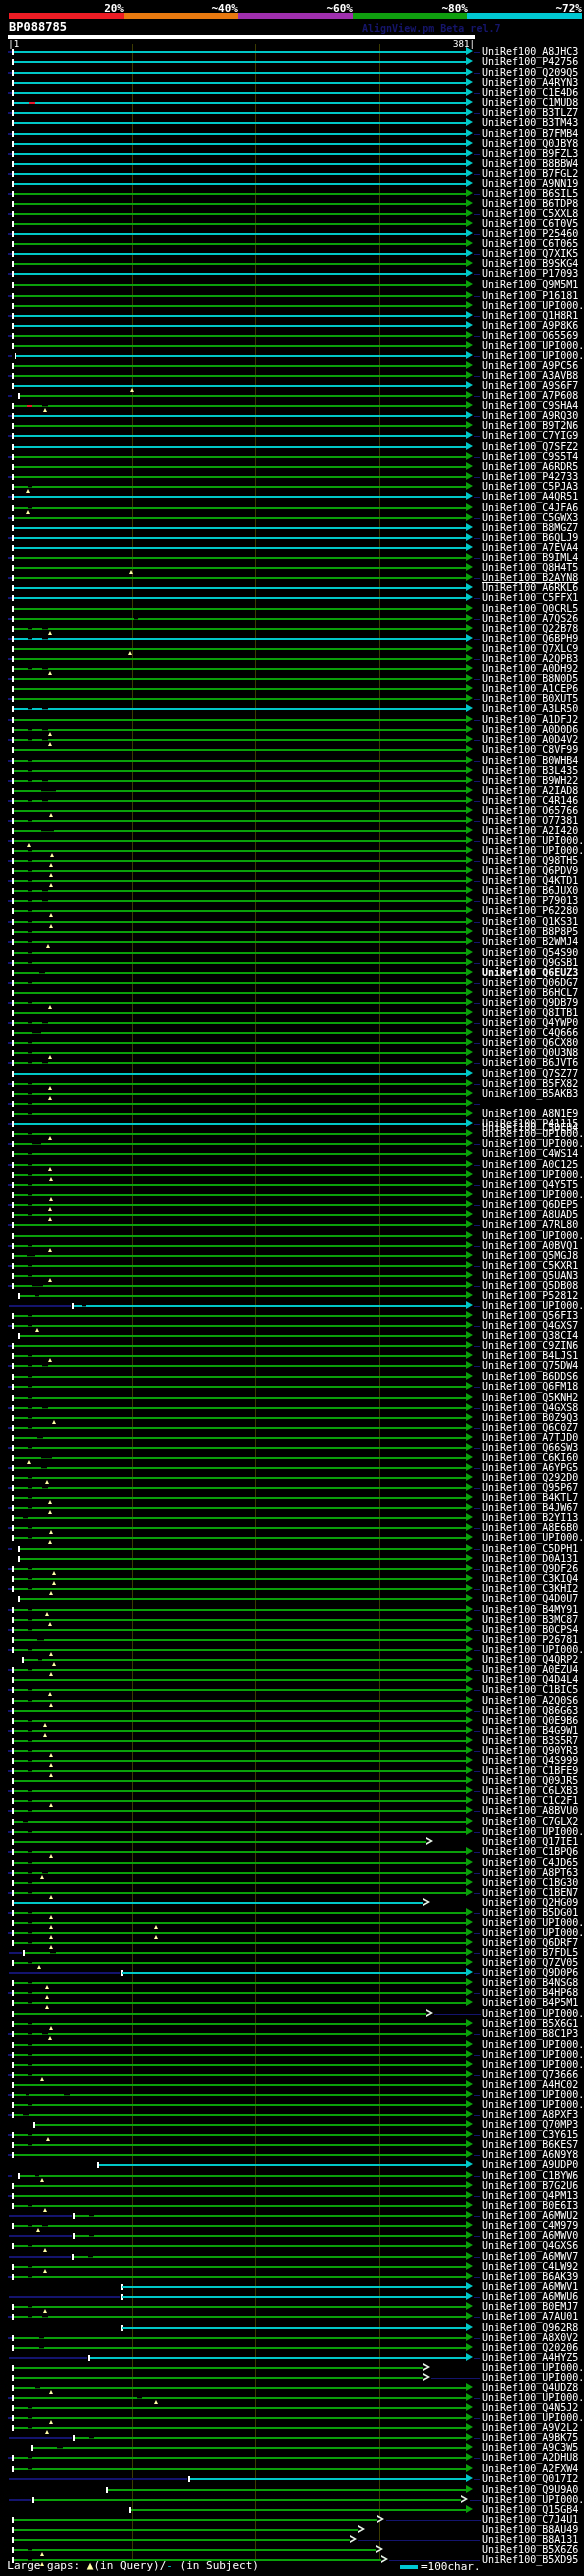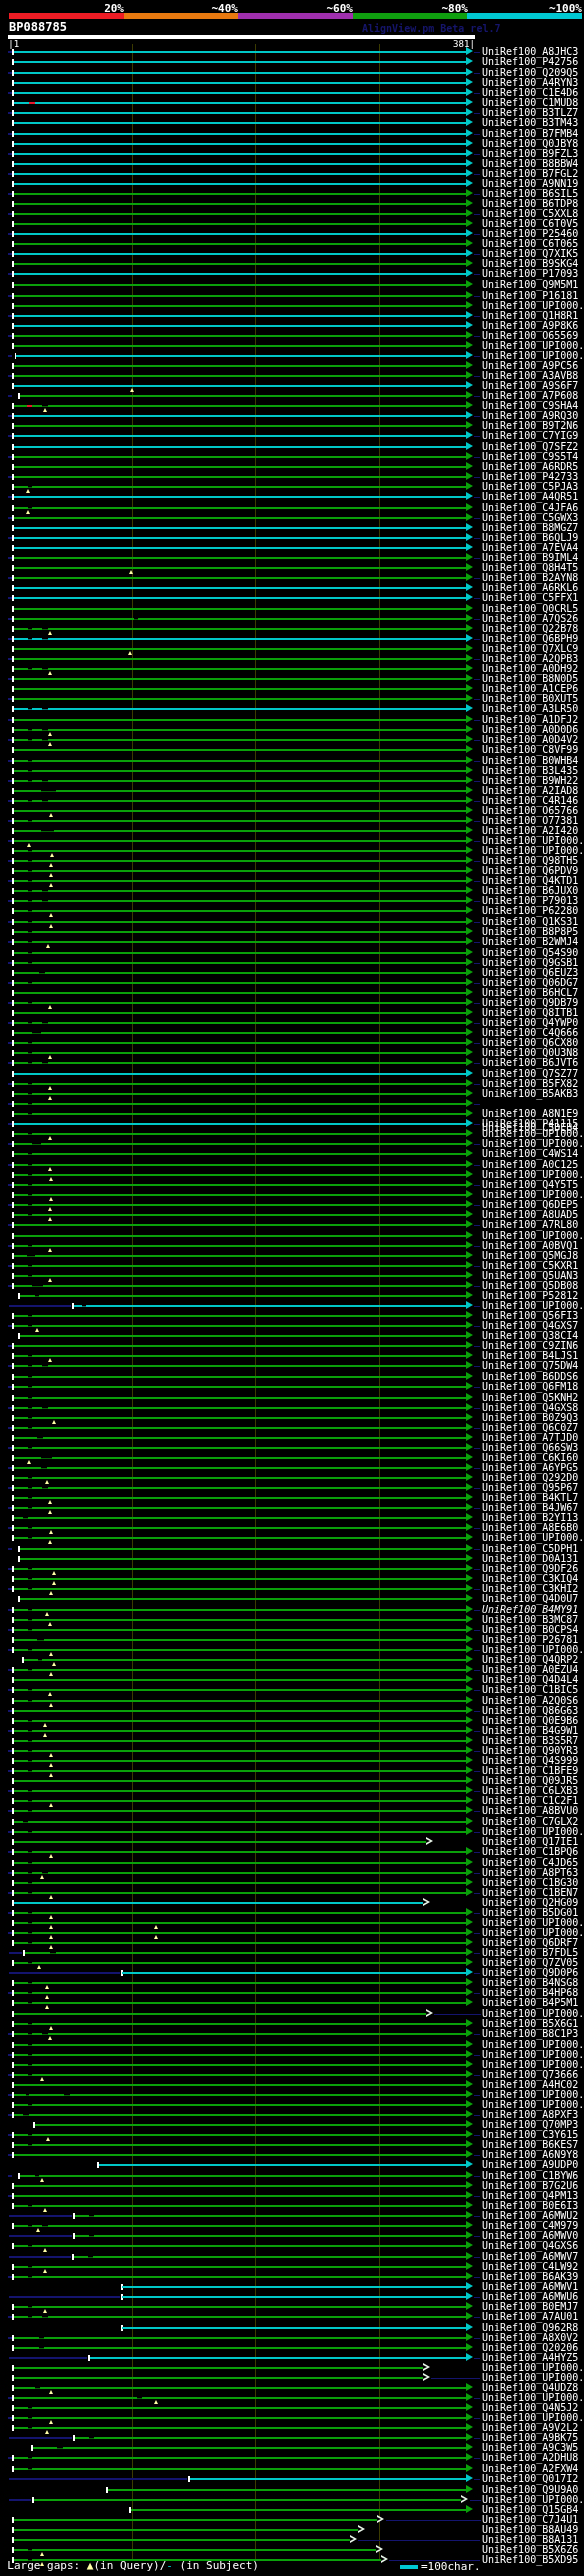--- a/index.html
+++ b/index.html
@@ -39,21 +39,21 @@
 </style>
 </head>
 <body>
 
 <div id="screen">
   <div id="pct-labels">
       <div class="pct-label" style="left: 60px;">20%</div>
       <div class="pct-label" style="left: 174px;">~40%</div>
       <div class="pct-label" style="left: 289px;">~60%</div>
       <div class="pct-label" style="left: 404px;">~80%</div>
-      <div class="pct-label" style="left: 518px;">~100%</div>
+      <div class="pct-label" style="left: 518px;">~72%</div>
     </div>
   <div id="scale-bar">
       <div class="scale-seg" style="left: 9.1px; width: 115px; background: rgb(237, 28, 36);"></div>
       <div class="scale-seg" style="left: 124px; width: 115px; background: rgb(232, 121, 15);"></div>
       <div class="scale-seg" style="left: 238px; width: 115px; background: rgb(160, 47, 174);"></div>
       <div class="scale-seg" style="left: 353px; width: 115px; background: rgb(15, 159, 15);"></div>
       <div class="scale-seg" style="left: 467px; width: 115px; background: rgb(0, 200, 210);"></div>
     </div>
   <div id="query-title">BP088785</div>
   <div id="watermark">AlignView.pm Beta rel.7</div>
@@ -444,21 +444,21 @@
         <div class="arrow" style="left: 466px; top: -0.9px; border-left: 7.3px solid rgb(10, 160, 10);"></div>
         <div class="tri-up" style="left: 129px; top: 5.5px;"></div>
         <div class="row-label" style="top: -0.9px;">UniRef100_Q8H4T5</div>
       </div>
       <div style="position: absolute; left: 0px; top: 574px; width: 585px; height: 10px;">
         <div class="ldash" style="left: 8.2px; top: 2.7px; background: rgb(20, 20, 110);"></div>
         <div class="tick" style="left: 12px; top: 0.9px;"></div>
         <div class="bar" style="left: 13.7px; width: 452px; top: 2.7px; background: rgb(10, 160, 10);"></div>
         <div class="arrow" style="left: 466px; top: -0.9px; border-left: 7.3px solid rgb(10, 160, 10);"></div>
         <div class="tail" style="left: 474px; width: 6.4px; top: 3.7px; background: rgb(20, 20, 110);"></div>
-        <div class="row-label" style="top: -0.9px;">UniRef100_B2AYN8</div>
+        <div class="row-label" style="top: -0.9px; text-decoration: underline;">UniRef100_B2AYN8</div>
       </div>
       <div style="position: absolute; left: 0px; top: 584px; width: 585px; height: 10px;">
         <div class="tick" style="left: 12px; top: 0.9px;"></div>
         <div class="bar" style="left: 13.7px; width: 452px; top: 2.7px; background: rgb(0, 200, 200);"></div>
         <div class="arrow" style="left: 466px; top: -0.9px; border-left: 7.3px solid rgb(0, 200, 200);"></div>
         <div class="row-label" style="top: -0.9px;">UniRef100_A6RKL6</div>
       </div>
       <div style="position: absolute; left: 0px; top: 594px; width: 585px; height: 10px;">
         <div class="ldash" style="left: 8.2px; top: 2.7px; background: rgb(20, 20, 110);"></div>
         <div class="tick" style="left: 12px; top: 0.9px;"></div>
@@ -804,21 +804,21 @@
         <div class="arrow" style="left: 466px; top: -0.9px; border-left: 7.3px solid rgb(10, 160, 10);"></div>
         <div class="tail" style="left: 474px; width: 6.4px; top: 3.7px; background: rgb(20, 20, 110);"></div>
         <div class="row-label" style="top: -0.9px;">UniRef100_Q9GSB1</div>
       </div>
       <div style="position: absolute; left: 0px; top: 969px; width: 585px; height: 10px;">
         <div class="tick" style="left: 12px; top: 0.9px;"></div>
         <div class="bar" style="left: 13.7px; width: 452px; top: 2.7px; background: rgb(10, 160, 10);"></div>
         <div class="gap" style="left: 39px; width: 6.4px; top: 0.9px;"></div>
         <div class="gapline" style="left: 39px; width: 6.4px; top: 3.7px; background: rgb(5, 101, 5);"></div>
         <div class="arrow" style="left: 466px; top: -0.9px; border-left: 7.3px solid rgb(10, 160, 10);"></div>
-        <div class="row-label" style="top: -0.9px;">UniRef100_Q6EUZ3</div>
+        <div class="row-label" style="top: -0.9px; font-weight: bold;">UniRef100_Q6EUZ3</div>
       </div>
       <div style="position: absolute; left: 0px; top: 979px; width: 553px; height: 10px; padding-left: 32px;">
         <div class="ldash" style="left: 8.2px; top: 2.7px; background: rgb(20, 20, 110);"></div>
         <div class="tick" style="left: 12px; top: 0.9px;"></div>
         <div class="bar" style="left: 13.7px; width: 452px; top: 2.7px; background: rgb(10, 160, 10);"></div>
         <div class="gap" style="left: 28px; width: 3.7px; top: 0.9px;"></div>
         <div class="gapline" style="left: 28px; width: 3.7px; top: 3.7px; background: rgb(5, 101, 5);"></div>
         <div class="arrow" style="left: 466px; top: -0.9px; border-left: 7.3px solid rgb(10, 160, 10);"></div>
         <div class="tail" style="left: 474px; width: 6.4px; top: 3.7px; background: rgb(20, 20, 110);"></div>
         <div class="row-label" style="top: -0.9px;">UniRef100_Q06DG7</div>
@@ -1385,21 +1385,21 @@
       </div>
       <div style="position: absolute; left: 0px; top: 1606px; width: 585px; height: 10px;">
         <div class="ldash" style="left: 8.2px; top: 2.7px; background: rgb(20, 20, 110);"></div>
         <div class="tick" style="left: 12px; top: 0.9px;"></div>
         <div class="bar" style="left: 13.7px; width: 452px; top: 2.7px; background: rgb(10, 160, 10);"></div>
         <div class="gap" style="left: 28px; width: 3.7px; top: 0.9px;"></div>
         <div class="gapline" style="left: 28px; width: 3.7px; top: 3.7px; background: rgb(5, 101, 5);"></div>
         <div class="arrow" style="left: 466px; top: -0.9px; border-left: 7.3px solid rgb(10, 160, 10);"></div>
         <div class="tail" style="left: 474px; width: 6.4px; top: 3.7px; background: rgb(20, 20, 110);"></div>
         <div class="tri-up" style="left: 45px; top: 5.5px;"></div>
-        <div class="row-label" style="top: -0.9px; font-style: italic;">UniRef100_B4MY91</div>
+        <div class="row-label" style="top: -0.9px;">UniRef100_B4MY91</div>
       </div>
       <div style="position: absolute; left: 0px; top: 1616px; width: 585px; height: 10px;">
         <div class="tick" style="left: 12px; top: 0.9px;"></div>
         <div class="bar" style="left: 13.7px; width: 452px; top: 2.7px; background: rgb(10, 160, 10);"></div>
         <div class="gap" style="left: 28px; width: 3.7px; top: 0.9px;"></div>
         <div class="gapline" style="left: 28px; width: 3.7px; top: 3.7px; background: rgb(5, 101, 5);"></div>
         <div class="arrow" style="left: 466px; top: -0.9px; border-left: 7.3px solid rgb(10, 160, 10);"></div>
         <div class="tri-up" style="left: 48px; top: 5.5px;"></div>
         <div class="row-label" style="top: -0.9px;">UniRef100_B3MC87</div>
       </div>

